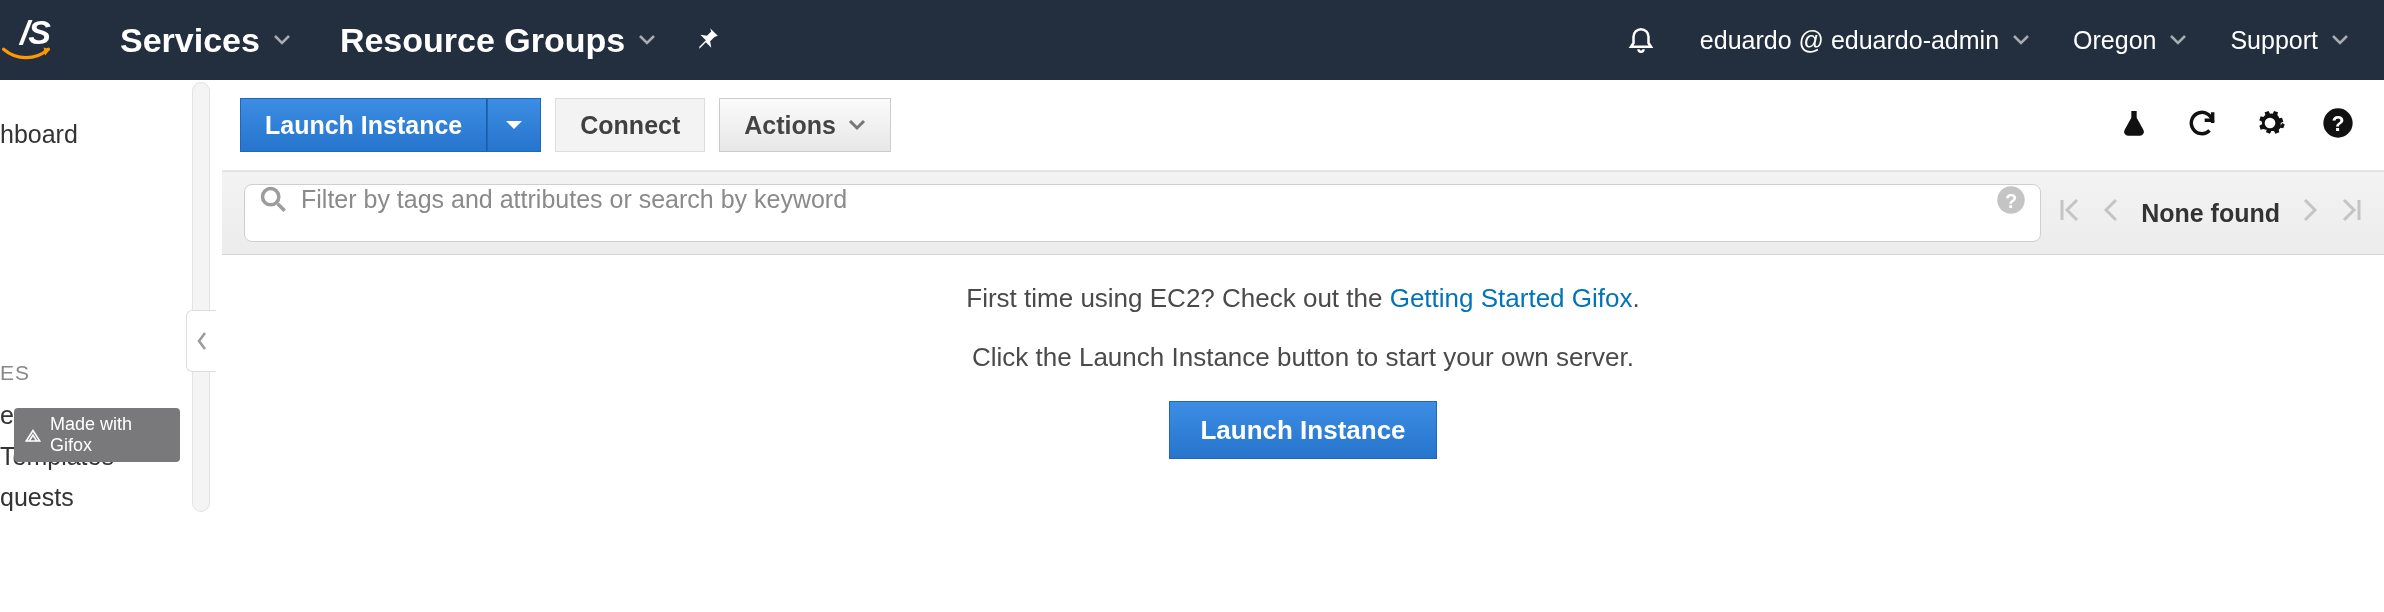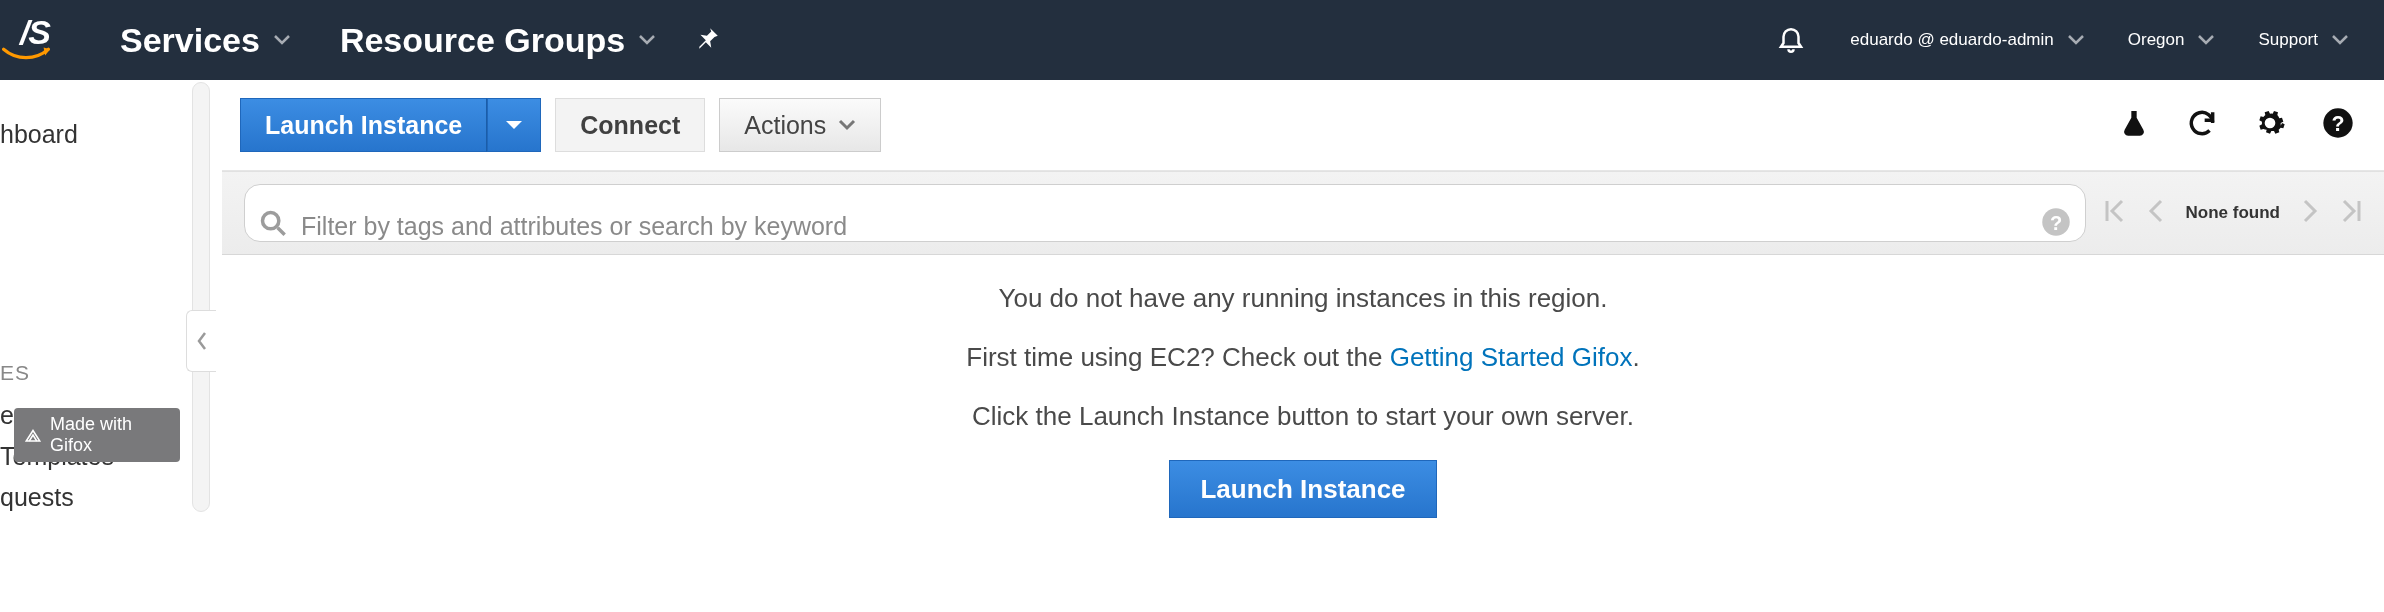--- a/index.html
+++ b/index.html
@@ -26,21 +26,21 @@
     display: inline-flex; align-items: center; gap: 14px;
     font-size: 34px; font-weight: 600; color: #ffffff; cursor: pointer;
     margin-right: 50px;
   }
   .nav-item.small { font-weight: 500; font-size: 25px;}
   .caret { display:inline-block; }
   .caret svg { display:block; }
   .pin-icon { margin-left: -10px; cursor: pointer; }
   .nav-spacer { flex: 1; }
   .nav-right { display:flex; align-items:center; gap: 44px; padding-right: 26px;}
-  .nav-right .nav-item { margin-right: 0; font-weight: 500; font-size: 17px; color:#fff;}
+  .nav-right .nav-item { margin-right: 0; font-weight: 500; font-size: 25px; color:#fff;}
   .bell { cursor:pointer; }
 
   
   .body-row { display:flex; height: calc(612px - 80px); position: relative; }
 
   .sidebar-col {
     width: 180px; padding-top: 34px; position: relative;
     font-size: 25px; color:#333;
   }
   .sidebar-col .item { padding: 6px 0 6px 0; cursor:pointer; white-space:nowrap; }
@@ -67,41 +67,41 @@
   .toolbar-wrap { border:1px solid #e6e6e6; border-top:none; border-right:none; border-left:none; padding:18px 0 18px 18px; display:flex; align-items:center; }
   .btn {
     height:54px; display:inline-flex; align-items:center; justify-content:center;
     font-size:25px; font-weight:700; border-radius:0; cursor:pointer;
     padding:0 24px; border:1px solid transparent; background:#fff;
   }
   .btn-primary { background:#2a7bd1; background-image:linear-gradient(#3c8de3,#2775cd); color:#fff; border-color:#1f67bb; }
   .btn-primary-split-left { border-top-right-radius:0; border-bottom-right-radius:0; border-right:1px solid #1b5da8; }
   .btn-primary-split-right { border-top-left-radius:0; border-bottom-left-radius:0; padding:0 16px; }
   .btn-disabled { background:#f3f3f3; color:#404040; border-color:#ddd; cursor:default; font-weight:700;}
-  .btn-default { background:linear-gradient(#fbfbfb,#e7e7e7); color:#444; border-color:#ccc; font-weight:400;}
+  .btn-default { background:linear-gradient(#fbfbfb,#e7e7e7); color:#444; border-color:#ccc; font-weight:700;}
   .btn-gap { width:14px; display:inline-block; }
   .toolbar-spacer { flex:1; }
   .toolbar-icons { display:flex; align-items:center; gap:36px; padding-right:30px; }
   .toolbar-icons .ic { cursor:pointer; color:#333; }
 
   
   .searchbar-row {
     background:linear-gradient(#f3f3f3,#ececec); border-top:1px solid #e1e1e1; border-bottom:1px solid #d7d7d7;
     height:84px; display:flex; align-items:center; padding:0 22px 0 22px; gap:18px;
   }
   .search-box {
-    flex:1; height:58px; background:#fff; border:1px solid #cfcfcf; border-radius:16px;
-    display:flex; align-items:flex-end; padding:0 14px; gap:14px;
+    flex:1; height:58px; background:#fff; border:1px solid #cfcfcf; border-radius:8px;
+    display:flex; align-items:flex-start; padding:0 14px; gap:14px;
   }
   .search-box input {
     flex:1; border:none; outline:none; font-size:25px; color:#444; background:transparent;
   }
   .search-box input::placeholder{ color:#8a8a8a; }
   .search-help { color:#bdbdbd; cursor:pointer; }
-  .pager { display:flex; align-items:center; gap:22px; color:#bdbdbd; font-size:17px;}
+  .pager { display:flex; align-items:center; gap:22px; color:#bdbdbd; font-size:25px;}
   .pager .status { color:#333; font-weight:700; }
   .pager .ic { cursor:default; }
 
   
   .empty { text-align:center; color:#4a4a4a; font-size:26px; padding-top:28px;}
   .empty p { margin-bottom:28px; }
   .empty a { color:#0073bb; text-decoration:none; }
   .empty .btn-primary { height:58px; font-size:26px; padding:0 30px; }
 
 </style>
@@ -292,21 +292,20 @@
         <span class="ic">
           <svg width="22" height="26" viewBox="0 0 22 26" stroke="#c4c4c4" stroke-width="3" fill="none">
               <path d="M4 3 L14 13 L4 23"></path>
               <line x1="19" y1="3" x2="19" y2="23"></line>
             </svg>
         </span>
       </div>
     </div>
 
     <div class="empty">
-      <p>You do not have any running instances in this region.</p>
       <p>
         <span>First time using EC2? Check out the </span>
         <a href="#">Getting Started Gifox</a><span>.</span>
       </p>
       <p>Click the Launch Instance button to start your own server.</p>
       <button class="btn btn-primary">
         <span>Launch Instance</span>
       </button>
     </div>
 

